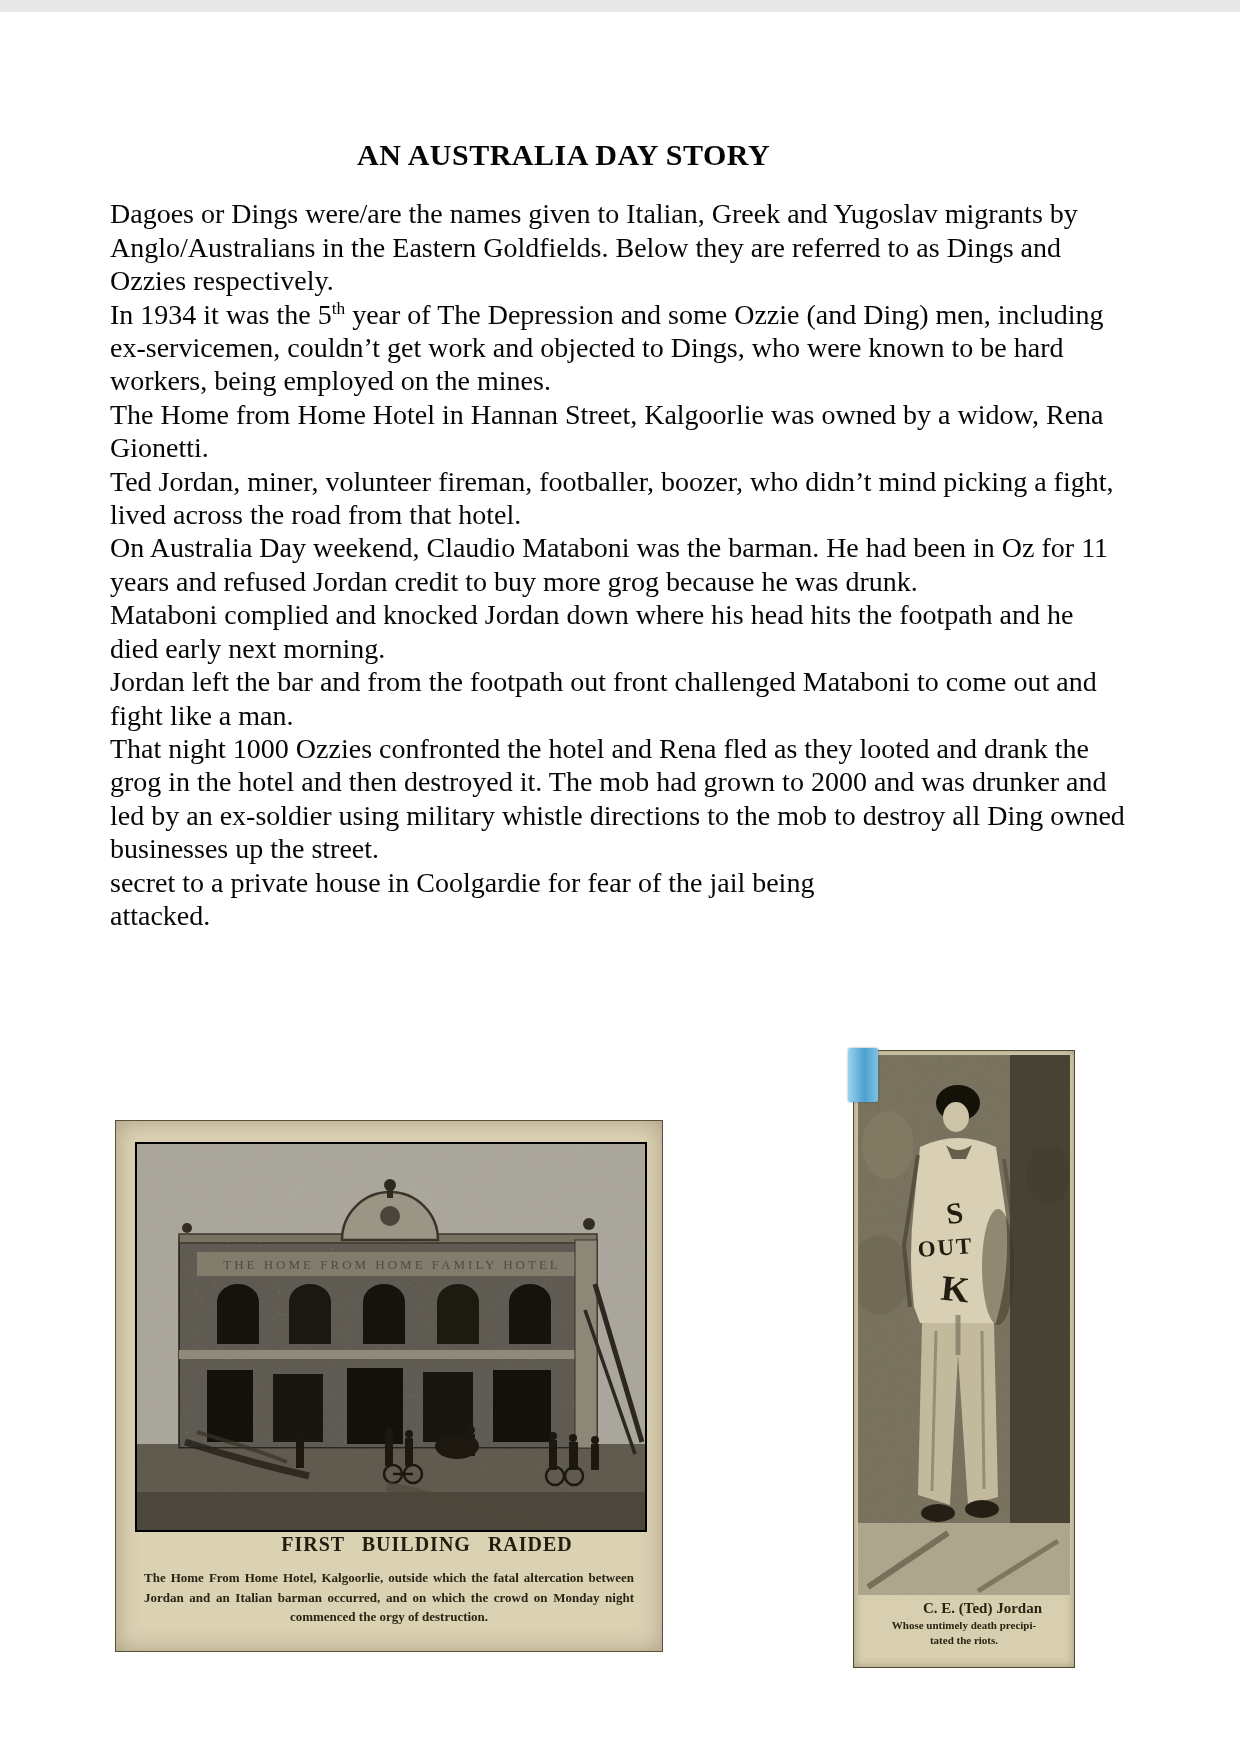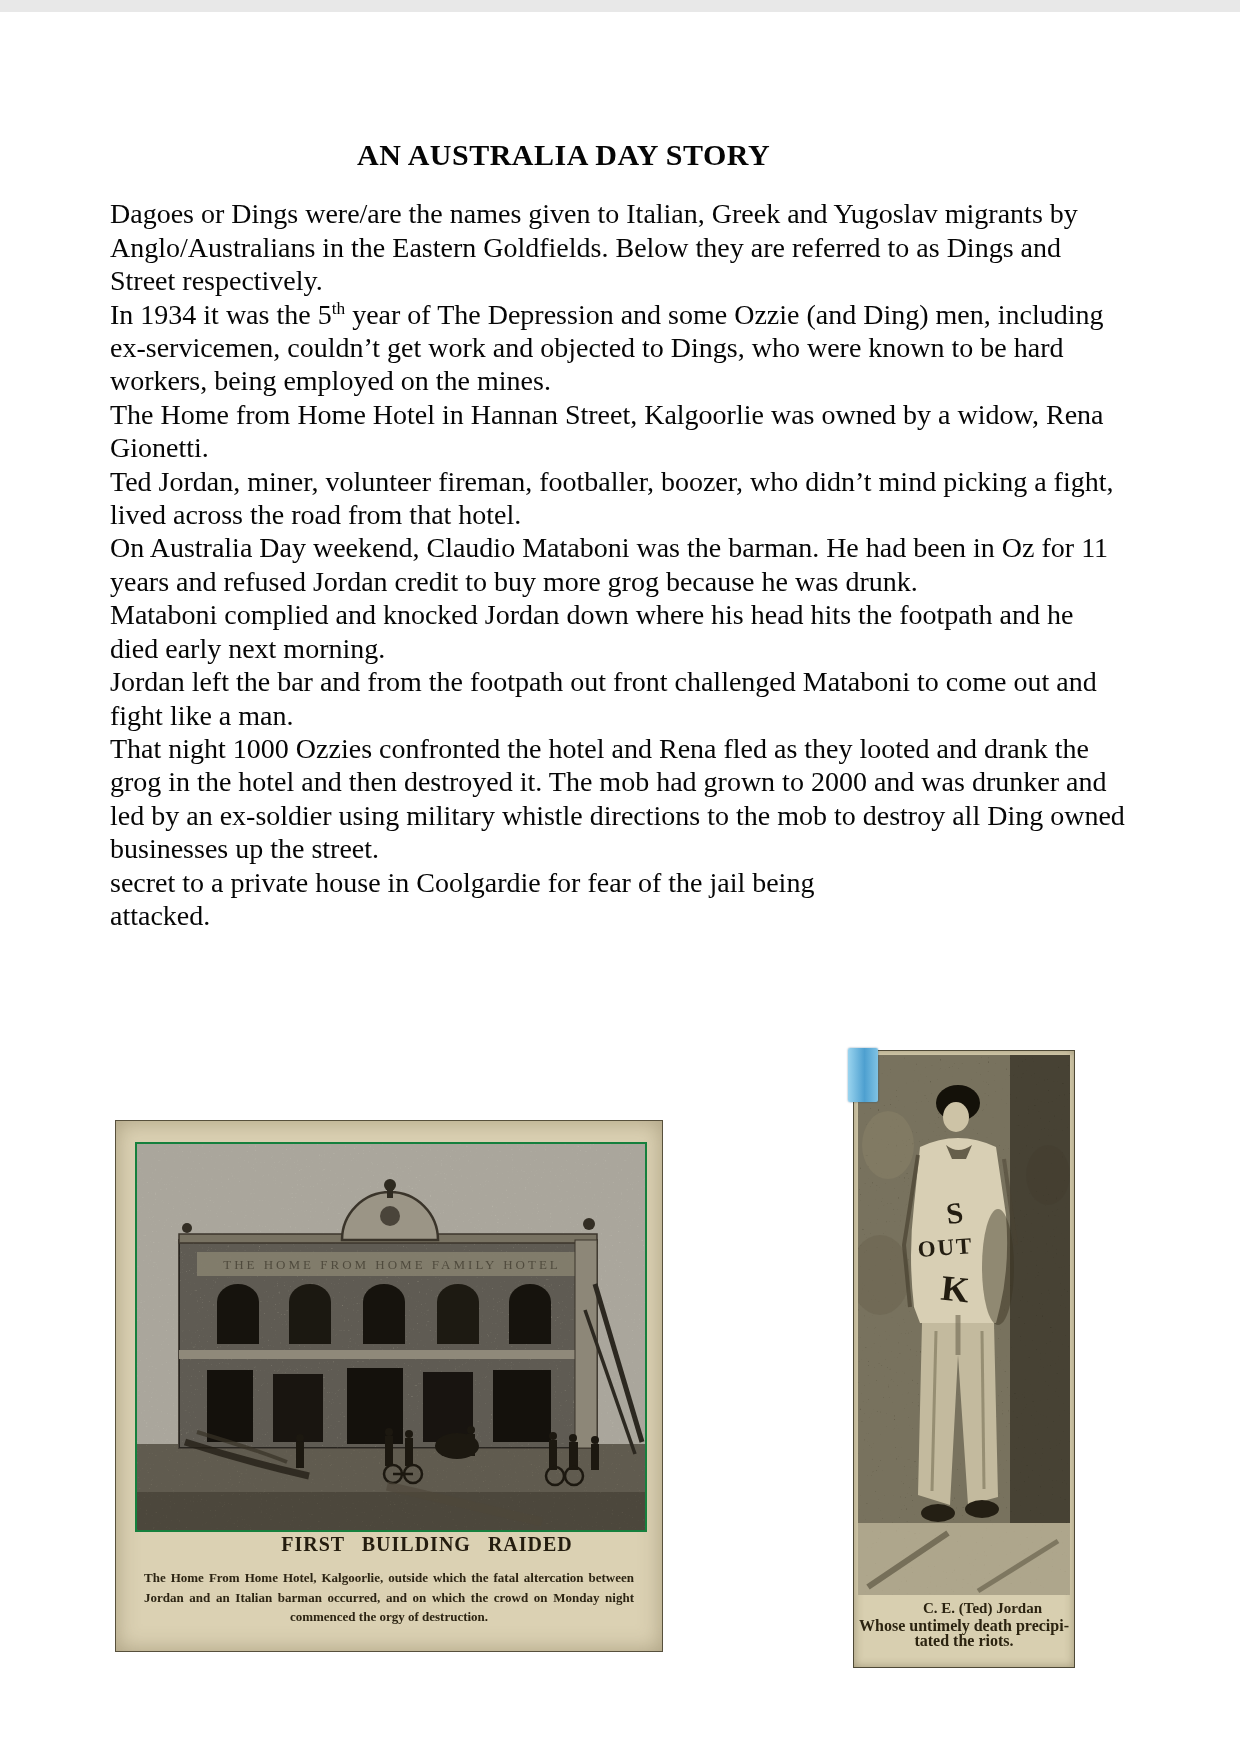--- a/index.html
+++ b/index.html
@@ -20,21 +20,21 @@
   sup { font-size:.62em; line-height:0; }
 
   
   .clip-left {
     position:absolute; left:115px; top:1108px; width:546px; height:530px;
     background:#dbd1b3; border:1px solid #57503c;
     box-shadow: inset 0 0 22px rgba(92,80,48,.38);
   }
   .clip-left .photo-frame {
     position:absolute; left:19px; top:21px; width:508px; height:386px;
-    border:2px solid #15803d; background:#c7c3b7;
+    border:2px solid #000000; background:#c7c3b7;
   }
   .clip-heading {
     position:absolute; top:412px; left:0; width:100%; text-align:center;
     font-weight:bold; font-size:20px; letter-spacing:1px; word-spacing:11px;
     color:#241d0f;
     padding-left:38px;
   }
   .clip-caption {
     position:absolute; top:447px; left:28px; width:490px;
     font-weight:bold; font-size:13px; line-height:19.5px;
@@ -47,37 +47,37 @@
     background:#d8cfb0; border:1px solid #4e4936;
     box-shadow: inset 0 0 10px rgba(80,70,40,.4);
   }
   .clip-right .photo-frame2 {
     position:absolute; left:4px; top:4px; width:212px; height:540px;
     background:#35301f;
   }
   .jordan-caption { position:absolute; top:547px; left:0; width:100%;
                     text-align:center; color:#2b2310; }
   .jc-title { font-weight:bold; font-size:15px; line-height:20px;padding-left:37px; }
-  .jc-line  { font-weight:bold; font-size:16px; line-height:15px; }
+  .jc-line  { font-weight:bold; font-size:11px; line-height:15px; }
 
   .tape {
     position:absolute; left:848px; top:1036px; width:30px; height:54px;
     background:linear-gradient(90deg,#9ad4ef 0%,#4ea0d0 55%,#7fc2e4 100%);
     border-radius:2px; box-shadow:0 0 2px rgba(0,60,100,.55);
   }
 </style>
 </head>
 <body>
 
 <div class="page">
 
   <div class="text-col">
     <h1 class="doc-title">AN AUSTRALIA DAY STORY</h1>
 
-    <p>Dagoes or Dings were/are the names given to Italian, Greek and Yugoslav migrants by Anglo/Australians in the Eastern Goldfields. Below they are referred to as Dings and Street respectively.</p>
+    <p>Dagoes or Dings were/are the names given to Italian, Greek and Yugoslav migrants by Anglo/Australians in the Eastern Goldfields. Below they are referred to as Dings and Ozzies respectively.</p>
 
     <p class="gap-top"><span>In 1934 it was the 5</span><sup>th</sup><span> year of The Depression and some Ozzie (and Ding) men, including ex-servicemen, couldn’t get work and objected to Dings, who were known to be hard workers, being employed on the mines.</span></p>
 
     <p>The Home from Home Hotel in Hannan Street, Kalgoorlie was owned by a widow, Rena Gionetti.</p>
     <p>Ted Jordan, miner, volunteer fireman, footballer, boozer, who didn’t mind picking a fight, lived across the road from that hotel.</p>
     <p>On Australia Day weekend, Claudio Mataboni was the barman. He had been in Oz for 11 years and refused Jordan credit to buy more grog because he was drunk.</p>
     <p>Mataboni complied and knocked Jordan down where his head hits the footpath and he died early next morning.</p>
     <p>Jordan left the bar and from the footpath out front challenged Mataboni to come out and fight like a man.</p>
 
     <p class="gap-top">That night 1000 Ozzies confronted the hotel and Rena fled as they looted and drank the grog in the hotel and then destroyed it. The mob had grown to 2000 and was drunker and led by an ex-soldier using military whistle directions to the mob to destroy all Ding owned businesses up the street.</p>

